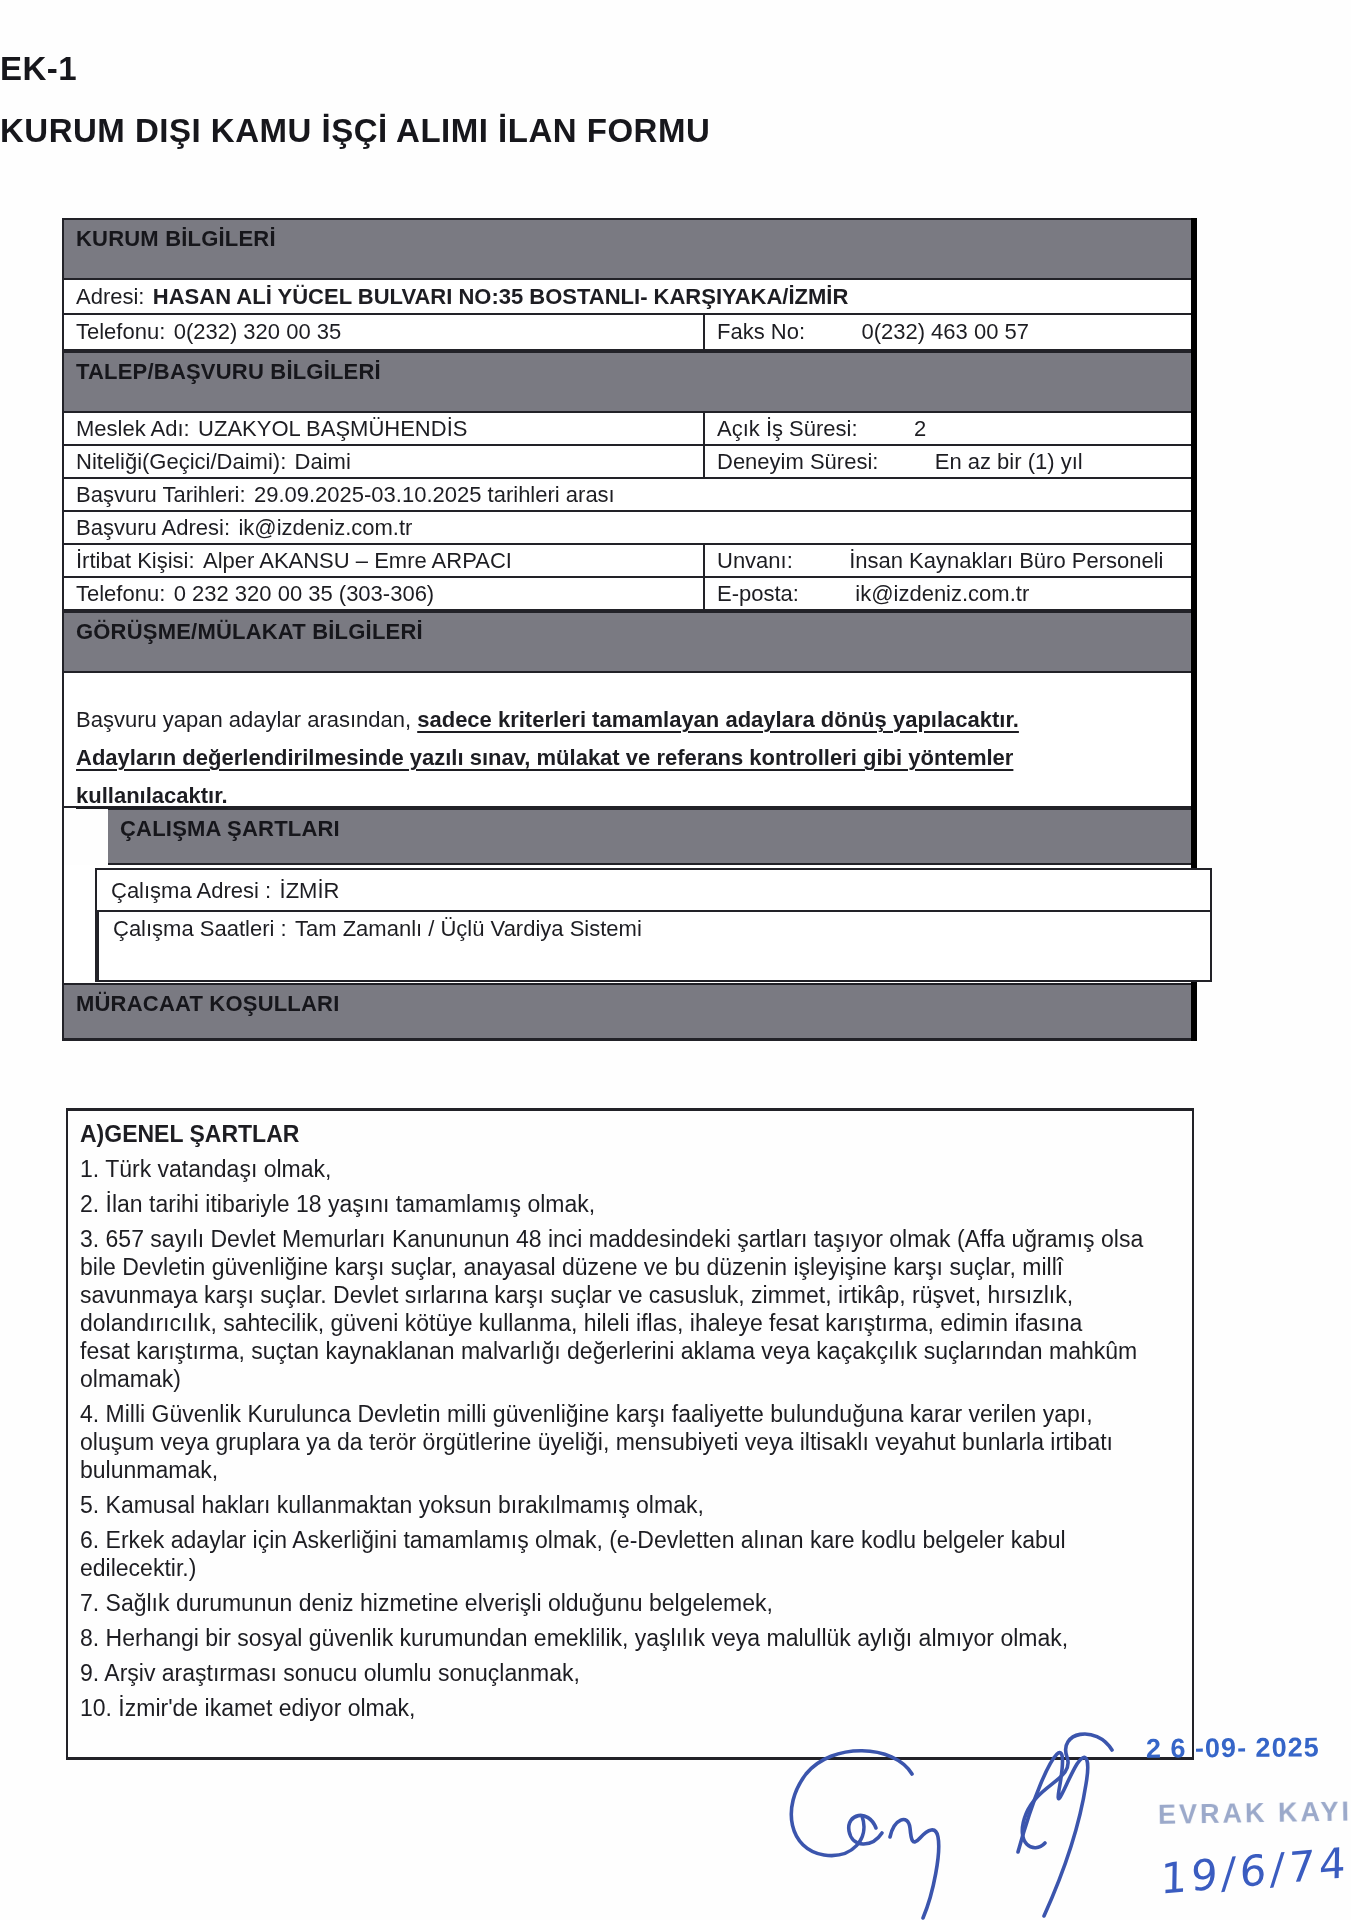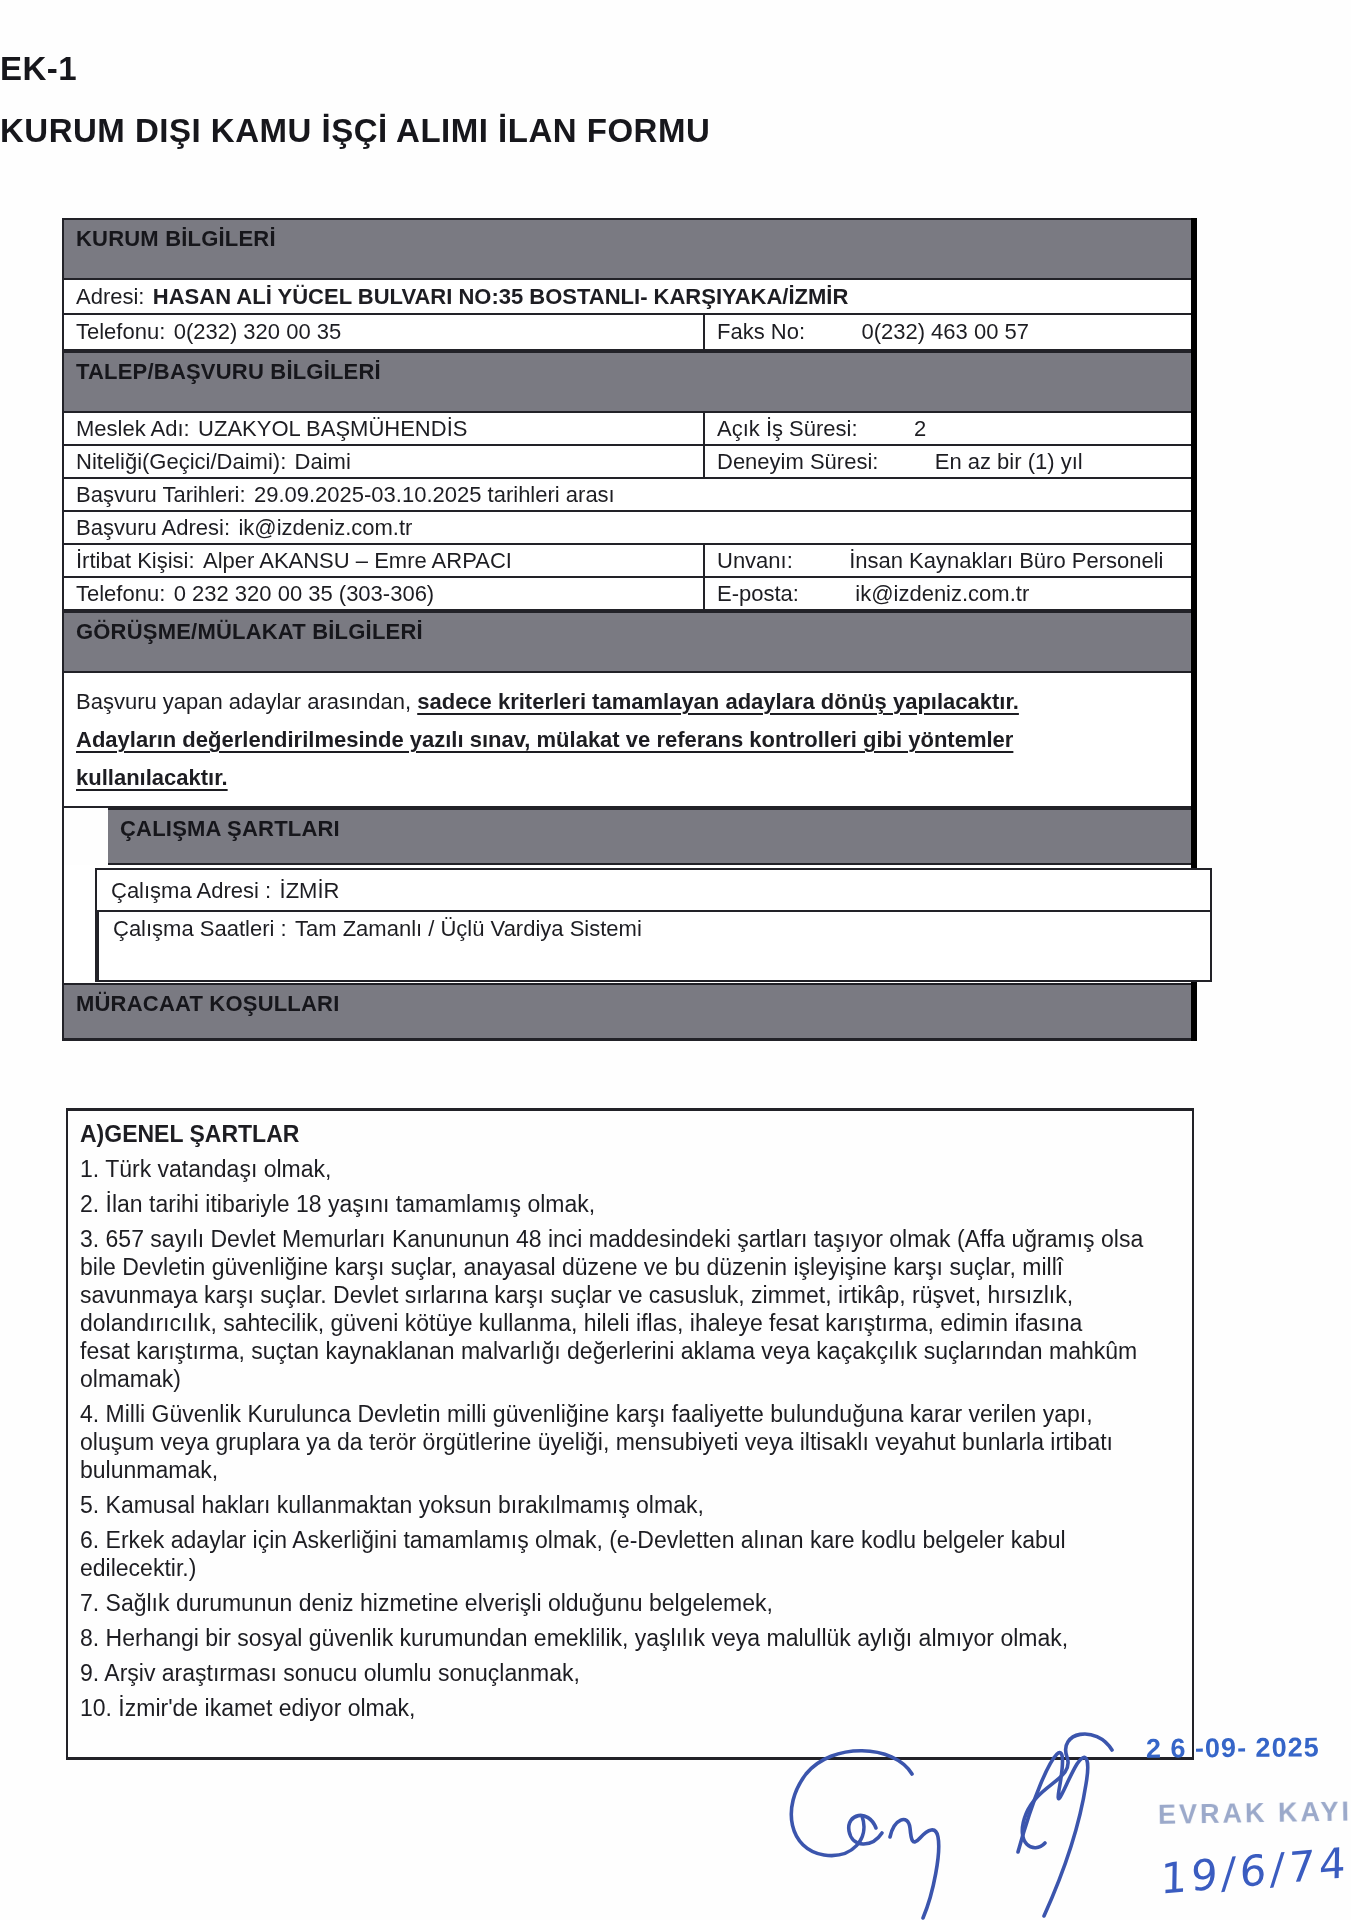--- a/index.html
+++ b/index.html
@@ -50,21 +50,21 @@
   .cell-left  { width: 56.7%; }
   .cell-right { width: 43.3%; border-left: 2px solid #222228; align-self: stretch; display:flex; align-items:center;gap:48px; }
   .r35 { height: 35px; } .r36 { height: 36px; } .r33 { height: 33px; }
   .lbl { font-weight: normal; }
   .val { margin-left: 0.38em; }
   .val.bold { font-weight: bold; }
 
   .para-cell {
     height: 135px; background:#fff;
     border-bottom: 2px solid #222228;
-    padding: 10px 14px 0 12px;
+    padding: 28px 14px 0 12px;
     font-size: 22px; line-height: 38px;
   }
   .para-emph {
     font-weight: bold; white-space: pre-line;
     text-decoration: underline;
     text-underline-offset: 4px;
     text-decoration-thickness: 2px;
   }
 
   

